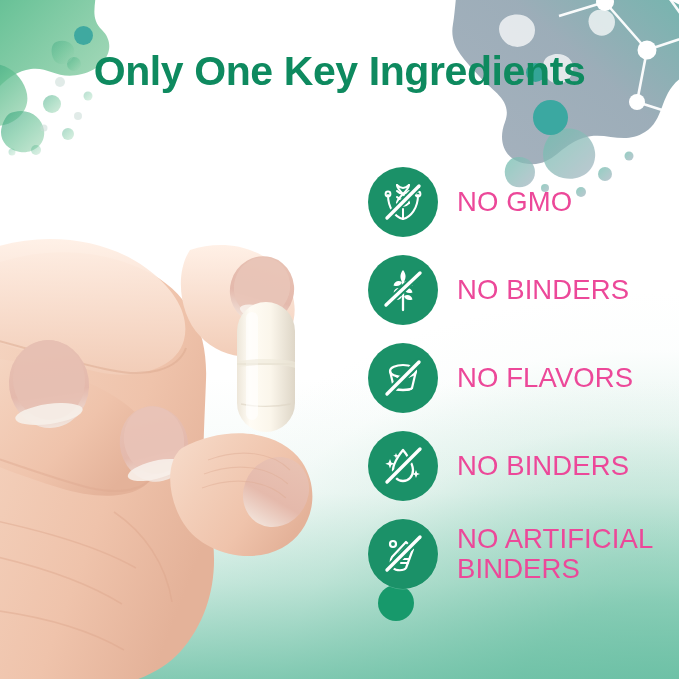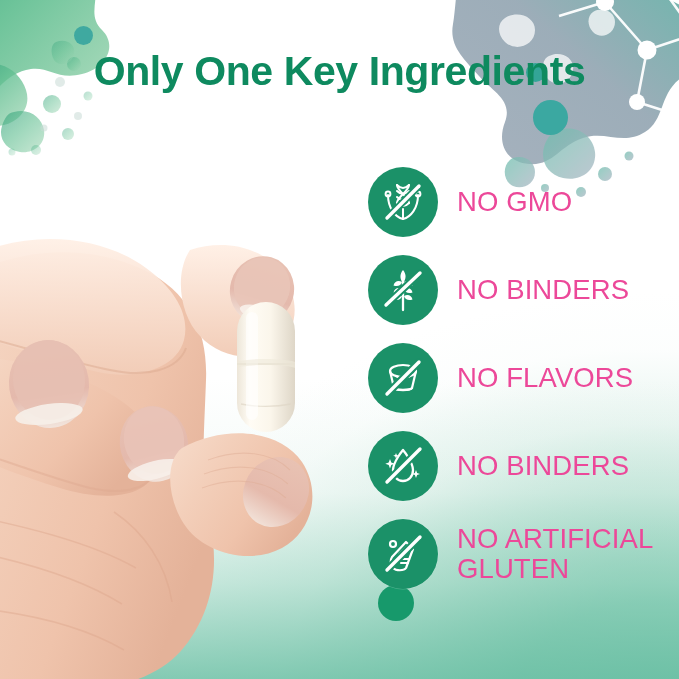--- a/index.html
+++ b/index.html
@@ -364,17 +364,17 @@
             <path d="M22,33 L29,33"></path>
 
             <path d="M20,24 L36,9"></path>
             <circle cx="14" cy="14" r="3"></circle>
           </g>
           <path d="M8,40 L41,7" stroke="#1B9168" stroke-width="7.5" stroke-linecap="round"></path>
           <path d="M8,40 L41,7" stroke="#FFFFFF" stroke-width="3.4" stroke-linecap="round"></path>
         </svg>
       </div>
       <div class="benefit-label">NO ARTIFICIAL
-GLUTEN</div>
+BINDERS</div>
     </div>
 
   </div>
 </div>
 
 </body></html>

